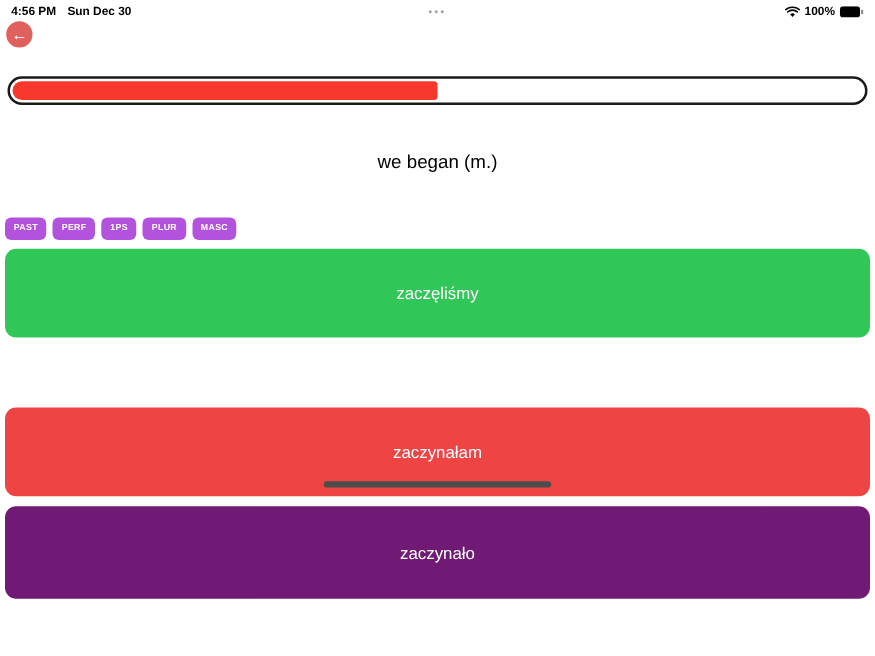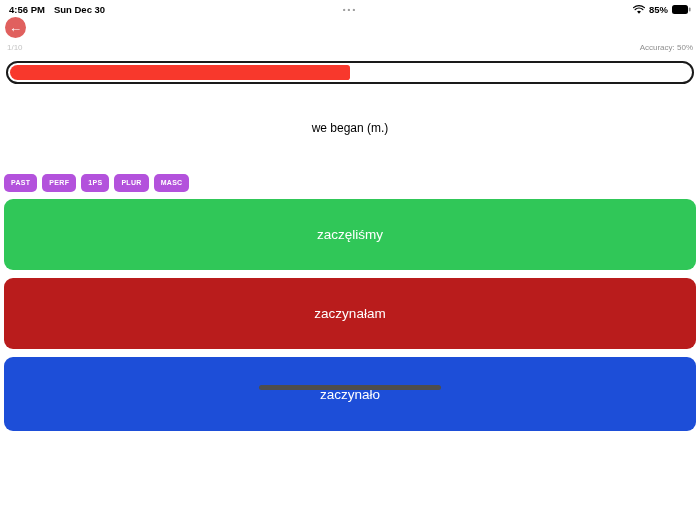--- a/index.html
+++ b/index.html
@@ -30,21 +30,21 @@
   .accuracy { color:#8f8f8f; }
 
   
   .progress-track { position:absolute; top:61px; left:6px; right:6px; height:23px;
     border:2px solid #1a1a1a; border-radius:12px; background:#fff; padding:2px; }
   .progress-fill { height:100%; background:#f8382c;
     border-radius:8px 3px 3px 8px; }
 
   
   .question { position:absolute; top:121px; left:0; right:0;
-    text-align:center; font-size:12px; color:#000; }
+    text-align:center; font-size:15px; color:#000; }
 
   
   .tag-row { position:absolute; top:174px; left:4px; display:flex; gap:5px; }
   .tag { background:#b352dc; color:#fff; font-size:7px; font-weight:700;
     letter-spacing:0.3px; padding:0 7px; height:18px; line-height:18px;
     border-radius:5px; }
 
   
   .answers { position:absolute; top:199px; left:4px; right:4px;
     display:flex; flex-direction:column; gap:8px; }
@@ -70,54 +70,50 @@
     </div>
     <div class="sb-center">•••</div>
     <div class="sb-right">
       <span>
         <svg width="12" height="9" viewBox="0 0 16 12">
           <path d="M8 11.5 L5.4 8.6 a4.2 4.2 0 0 1 5.2 0 Z" fill="#000"></path>
           <path d="M2.9 6 a7.8 7.8 0 0 1 10.2 0" stroke="#000" stroke-width="1.7" fill="none" stroke-linecap="round"></path>
           <path d="M0.8 3.5 a11.3 11.3 0 0 1 14.4 0" stroke="#000" stroke-width="1.7" fill="none" stroke-linecap="round"></path>
         </svg>
       </span>
-      <span>85%</span>
+      <span>100%</span>
       <span>
         <svg width="19" height="9" viewBox="0 0 19 9">
           <rect x="0" y="0" width="16" height="9" rx="2.5" fill="#000"></rect>
           <rect x="16.8" y="2.6" width="1.8" height="3.8" rx="0.9" fill="#000" opacity="0.45"></rect>
         </svg>
       </span>
     </div>
   </div>
 
   <button class="back-button">
     <span>←</span>
   </button>
 
-  <div class="meta-row">
-    <span class="progress-count">1/10</span>
-    <span class="accuracy">Accuracy: 50%</span>
-  </div>
 
   <div class="progress-track">
     <div class="progress-fill" style="width: 50%; background: rgb(248, 56, 44);"></div>
   </div>
 
   <div class="question">we began (m.)</div>
 
   <div class="tag-row">
     <span class="tag">PAST</span>
     <span class="tag">PERF</span>
     <span class="tag">1PS</span>
     <span class="tag">PLUR</span>
     <span class="tag">MASC</span>
   </div>
 
   <div class="answers">
     <button class="answer-button" style="background: rgb(48, 199, 88);">zaczęliśmy</button>
-    <button class="answer-button" style="background: #b91c1c;">zaczynałam</button>
-    <button class="answer-button" style="background: #1d4ed8;">zaczynało</button>
+    <button class="answer-button" style="background: #ef4444; margin-top: 48px;">zaczynałam</button>
+    <button class="answer-button" style="background: #701a75;">zaczynało</button>
   </div>
 
   <div class="home-indicator"></div>
 
 </div>
 
 </body></html>

